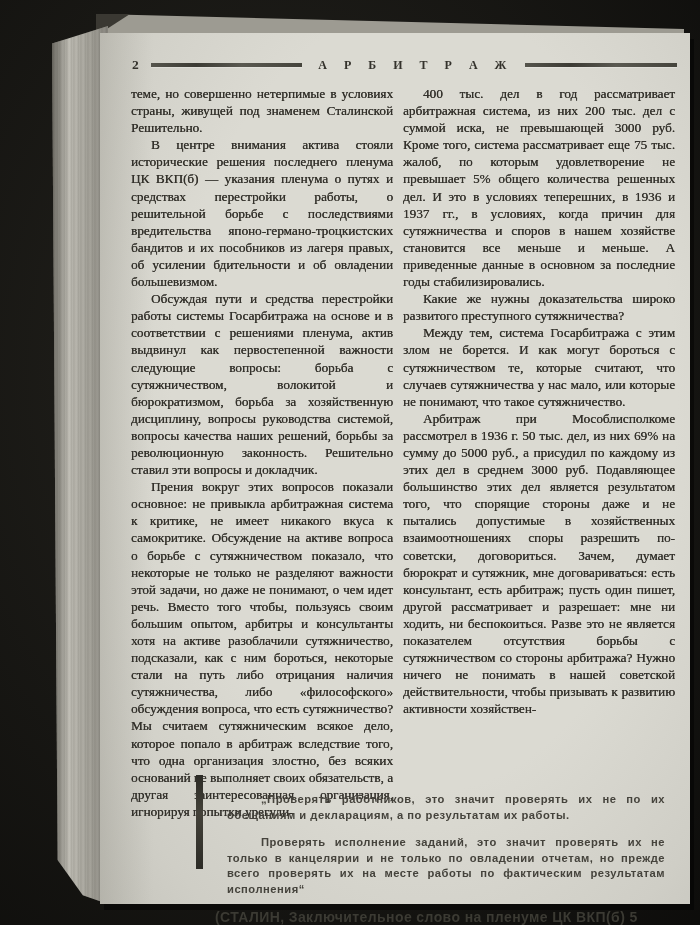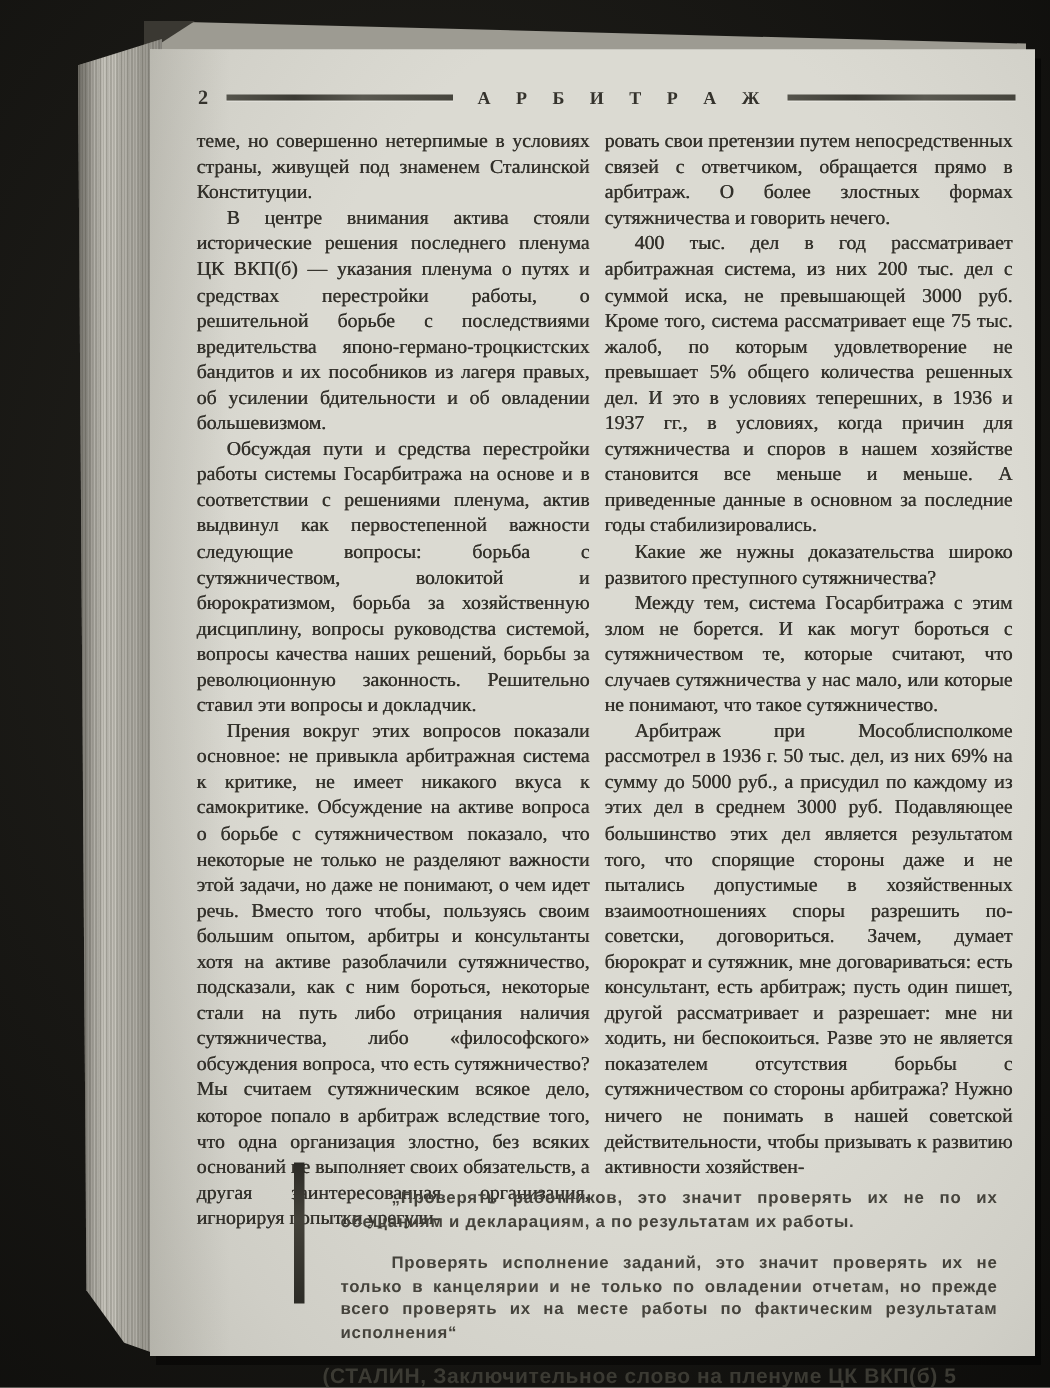--- a/index.html
+++ b/index.html
@@ -103,28 +103,27 @@
 <div class="page">
 
   <div class="header">
     <span class="page-number">2</span>
     <span class="h-rule"></span>
     <span class="header-title">А Р Б И Т Р А Ж</span>
     <span class="h-rule"></span>
   </div>
 
   <div class="col col-left">
-    <p class="para no-indent">теме, но совершенно нетерпимые в условиях страны, живущей под знаменем Сталинской Конституции.</p>
+    <p class="para no-indent">теме, но совершенно нетерпимые в условиях страны, живущей под знаменем Сталинской Решительно.</p>
     <p class="para">В центре внимания актива стояли исторические решения последнего пленума ЦК ВКП(б) — указания пленума о путях и средствах перестройки работы, о решительной борьбе с последствиями вредительства японо-германо-троцкистских бандитов и их пособников из лагеря правых, об усилении бдительности и об овладении большевизмом.</p>
     <p class="para">Обсуждая пути и средства перестройки работы системы Госарбитража на основе и в соответствии с решениями пленума, актив выдвинул как первостепенной важности следующие вопросы: борьба с сутяжничеством, волокитой и бюрократизмом, борьба за хозяйственную дисциплину, вопросы руководства системой, вопросы качества наших решений, борьбы за революционную законность. Решительно ставил эти вопросы и докладчик.</p>
     <p class="para">Прения вокруг этих вопросов показали основное: не привыкла арбитражная система к критике, не имеет никакого вкуса к самокритике. Обсуждение на активе вопроса о борьбе с сутяжничеством показало, что некоторые не только не разделяют важности этой задачи, но даже не понимают, о чем идет речь. Вместо того чтобы, пользуясь своим большим опытом, арбитры и консультанты хотя на активе разоблачили сутяжничество, подсказали, как с ним бороться, некоторые стали на путь либо отрицания наличия сутяжничества, либо «философского» обсуждения вопроса, что есть сутяжничество? Мы считаем сутяжническим всякое дело, которое попало в арбитраж вследствие того, что одна организация злостно, без всяких оснований не выполняет своих обязательств, а другая заинтересованная организация, игнорируя попытки урегули-</p>
   </div>
 
   <div class="col col-right">
-    <p class="para no-indent">ровать свои претензии путем непосредственных связей с ответчиком, обращается прямо в арбитраж. О более злостных формах сутяжничества и говорить нечего.</p>
     <p class="para">400 тыс. дел в год рассматривает арбитражная система, из них 200 тыс. дел с суммой иска, не превышающей 3000 руб. Кроме того, система рассматривает еще 75 тыс. жалоб, по которым удовлетворение не превышает 5% общего количества решенных дел. И это в условиях теперешних, в 1936 и 1937 гг., в условиях, когда причин для сутяжничества и споров в нашем хозяйстве становится все меньше и меньше. А приведенные данные в основном за последние годы стабилизировались.</p>
     <p class="para">Какие же нужны доказательства широко развитого преступного сутяжничества?</p>
     <p class="para">Между тем, система Госарбитража с этим злом не борется. И как могут бороться с сутяжничеством те, которые считают, что случаев сутяжничества у нас мало, или которые не понимают, что такое сутяжничество.</p>
     <p class="para">Арбитраж при Мособлисполкоме рассмотрел в 1936 г. 50 тыс. дел, из них 69% на сумму до 5000 руб., а присудил по каждому из этих дел в среднем 3000 руб. Подавляющее большинство этих дел является результатом того, что спорящие стороны даже и не пытались допустимые в хозяйственных взаимоотношениях споры разрешить по-советски, договориться. Зачем, думает бюрократ и сутяжник, мне договариваться: есть консультант, есть арбитраж; пусть один пишет, другой рассматривает и разрешает: мне ни ходить, ни беспокоиться. Разве это не является показателем отсутствия борьбы с сутяжничеством со стороны арбитража? Нужно ничего не понимать в нашей советской действительности, чтобы призывать к развитию активности хозяйствен-</p>
   </div>
 
   <div class="quote-bar"></div>
   <div class="quote-block">
     <p class="quote-para">„Проверять работников, это значит проверять их не по их обещаниям и декларациям, а по результатам их работы.</p>
     <p class="quote-para">Проверять исполнение заданий, это значит проверять их не только в канцелярии и не только по овладении отчетам, но прежде всего проверять их на месте работы по фактическим результатам исполнения“</p>

